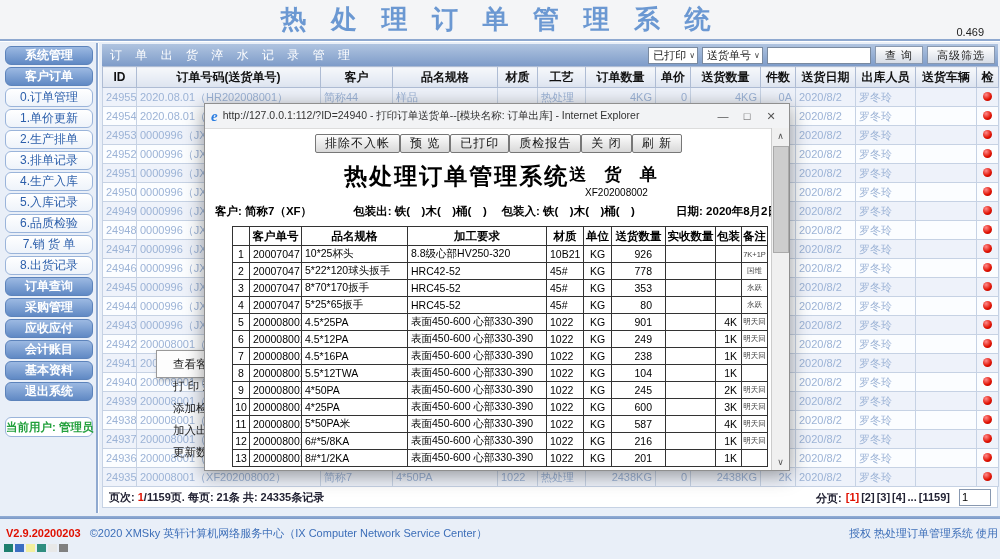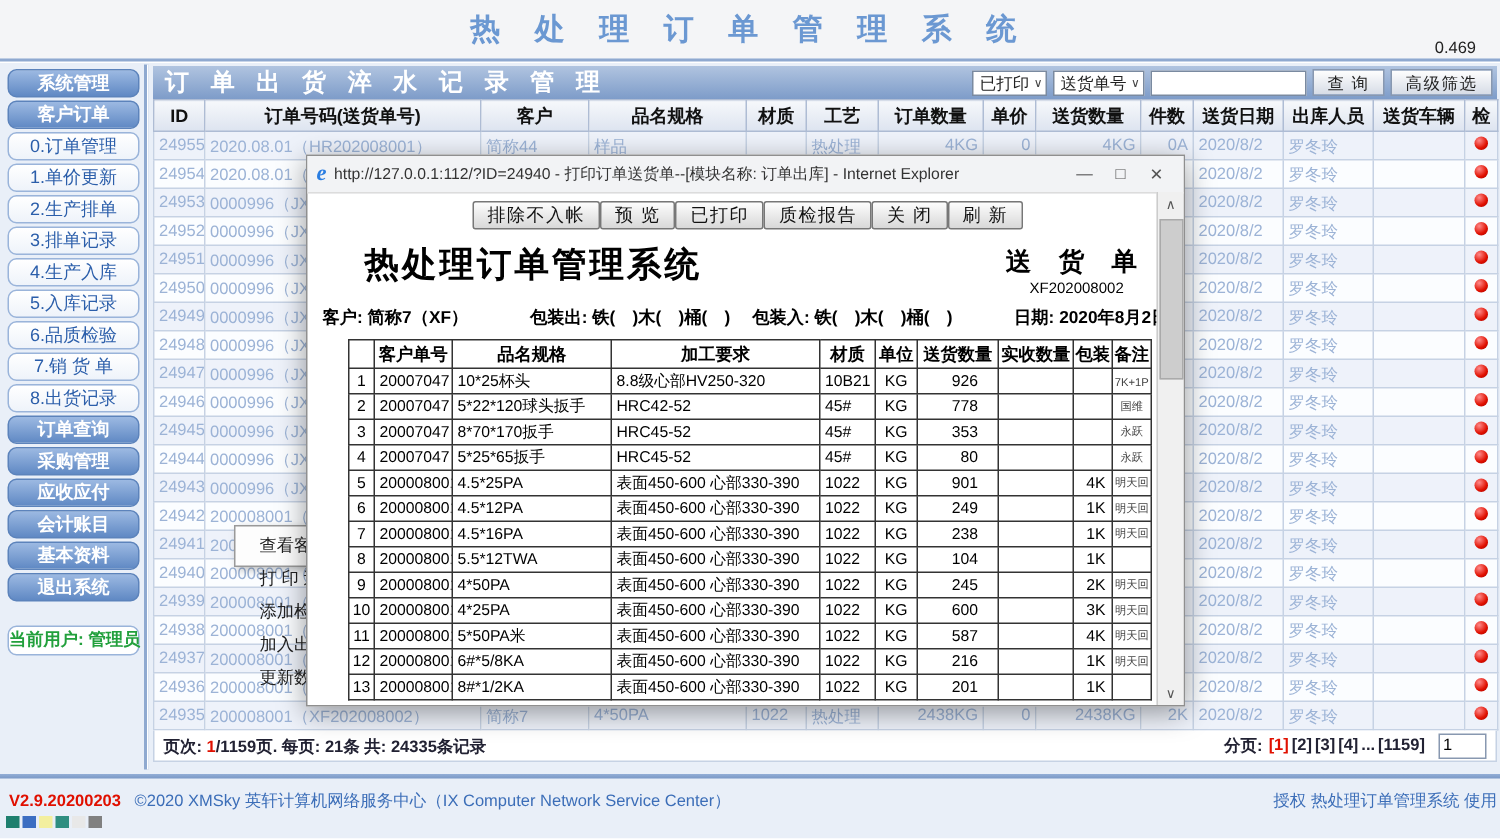--- a/index.html
+++ b/index.html
@@ -1,36 +1,36 @@
 <!DOCTYPE html>
 <html><head>
 <meta charset="utf-8">
 <style>
   html,body{margin:0;padding:0;}
   #screen{position:relative;width:1000px;height:559px;overflow:hidden;background:#e9eff8;
     font-family:"Liberation Sans",sans-serif;-webkit-font-smoothing:antialiased;}
   
   #header{position:absolute;left:0;top:0;width:1000px;height:39px;background:#f4f5f7;}
-  #app-title{text-align:center;line-height:40px;font-size:20px;font-weight:bold;color:#6b98d2;
+  #app-title{text-align:center;line-height:40px;font-size:26px;font-weight:bold;color:#6b98d2;
     letter-spacing:9px;font-family:"Liberation Serif",serif;}
   #ver-frac{position:absolute;right:16px;bottom:1px;font-size:11px;color:#222;}
   #hline-top{position:absolute;left:0;top:39px;width:1000px;height:2px;background:#8fa9d0;border-bottom:1px solid #fff;}
   
   #sidebar{position:absolute;left:2px;top:46px;width:94px;}
   .sbtn{width:86px;height:17px;line-height:17px;margin:0 auto 2px auto;text-align:center;font-size:12px;
     border-radius:6px;cursor:pointer;white-space:nowrap;overflow:hidden;}
   .sbtn.cat{background:linear-gradient(#9cb9e2,#6089c4);border:1px solid #5c83bb;color:#fff;font-weight:bold;}
   .sbtn.item{background:linear-gradient(#ffffff,#eef3fa);border:1px solid #9ab4da;color:#2b5eaa;}
   #user-box{width:86px;height:18px;line-height:18px;margin:16px auto 0 auto;text-align:center;font-size:11.5px;
     font-weight:bold;color:#22a03c;background:#fff;border:1px solid #9ab4da;border-radius:6px;white-space:nowrap;}
   #vline{position:absolute;left:96px;top:43px;width:2px;height:470px;background:#8fa9d0;border-right:1px solid #fff;}
   
   #main{position:absolute;left:102px;top:44px;width:896px;}
   #toolbar{height:22px;background:linear-gradient(#b0c4e0,#7e9cc9);display:flex;align-items:center;}
-  #menu-text{padding-left:8px;font-size:16px;font-weight:bold;color:#fff;letter-spacing:5px;flex:1;white-space:nowrap;}
+  #menu-text{padding-left:8px;font-size:12px;font-weight:normal;color:#fff;letter-spacing:5px;flex:1;white-space:nowrap;}
   .tctrl{display:flex;align-items:center;gap:4px;padding-right:3px;}
   .sel{height:15px;background:#fff;border:1px solid #7a8aa0;font-size:11px;color:#222;display:flex;
     align-items:center;padding:0 2px 0 4px;cursor:pointer;white-space:nowrap;}
   .sel .arr{font-size:8px;color:#444;margin-left:3px;}
   #search-input{width:98px;height:13px;border:1px solid #7a8aa0;font-size:11px;padding:1px 2px;}
   .gbtn{height:18px;padding:0 9px;border:1px solid #8898b0;background:linear-gradient(#fefefe,#d6dce6);
     font-size:11px;color:#222;cursor:pointer;white-space:nowrap;letter-spacing:1px;}
   
   #grid{width:896px;border-collapse:collapse;table-layout:fixed;background:#fff;}
   #grid th{height:20px;font-size:12px;font-weight:bold;color:#111;background:linear-gradient(#f6f8fb,#dde4f0);
@@ -66,21 +66,21 @@
   #popup{position:absolute;left:204px;top:103px;width:584px;height:366px;background:#fff;border:1px solid #8f8f8f;
     box-shadow:0 4px 18px rgba(0,0,0,.4);z-index:20;}
   #ptitlebar{height:24px;display:flex;align-items:center;background:#f2f3f5;border-bottom:1px solid #dcdcdc;padding:0 6px;}
   #ie-ic{font-family:"Liberation Serif",serif;font-style:italic;font-weight:bold;color:#2a7de1;font-size:15px;margin-right:5px;}
   #ptitle{flex:1;font-size:10.5px;color:#333;white-space:nowrap;overflow:hidden;text-overflow:ellipsis;}
   .wctl{width:24px;text-align:center;color:#555;font-size:11px;cursor:pointer;}
   #pbtnrow{height:28px;display:flex;align-items:center;justify-content:flex-end;gap:6px;padding-right:107px;}
   .pbtn{height:19px;padding:0 9px;border:1px solid #777;background:linear-gradient(#fdfdfd,#d8d8d8);
     font-size:12px;color:#111;cursor:pointer;border-radius:2px;white-space:nowrap;letter-spacing:1px;}
   #pcontent{position:relative;height:313px;overflow:hidden;color:#000;}
-  #dochead{display:flex;justify-content:space-between;margin:4px 24px 0 38px;}
+  #dochead{display:flex;justify-content:center;margin:4px 24px 0 38px;}
   #doc-company{font-size:23px;font-weight:bold;letter-spacing:2px;font-family:"Liberation Serif",serif;}
   #doc-right{text-align:center;margin-top:2px;}
   #doc-title{font-size:17px;font-weight:bold;letter-spacing:7px;font-family:"Liberation Serif",serif;}
   #doc-no{font-size:10px;margin-top:1px;}
   #doc-addr{font-size:10px;margin:3px 10px 0 10px;white-space:nowrap;}
   #doc-info{display:flex;justify-content:space-between;margin:6px 10px 0 10px;font-size:11.5px;font-weight:bold;white-space:nowrap;}
   #doctable{border-collapse:collapse;table-layout:fixed;margin:7px 0 0 27px;width:535px;}
   #doctable th{border:1px solid #333;font-size:11.5px;font-weight:bold;height:18px;padding:0 1px;white-space:nowrap;overflow:hidden;}
   #doctable td{border:1px solid #333;font-size:10.5px;height:16px;padding:0 3px;white-space:nowrap;overflow:hidden;}
   #doctable td.rn{text-align:center;padding:0;}

